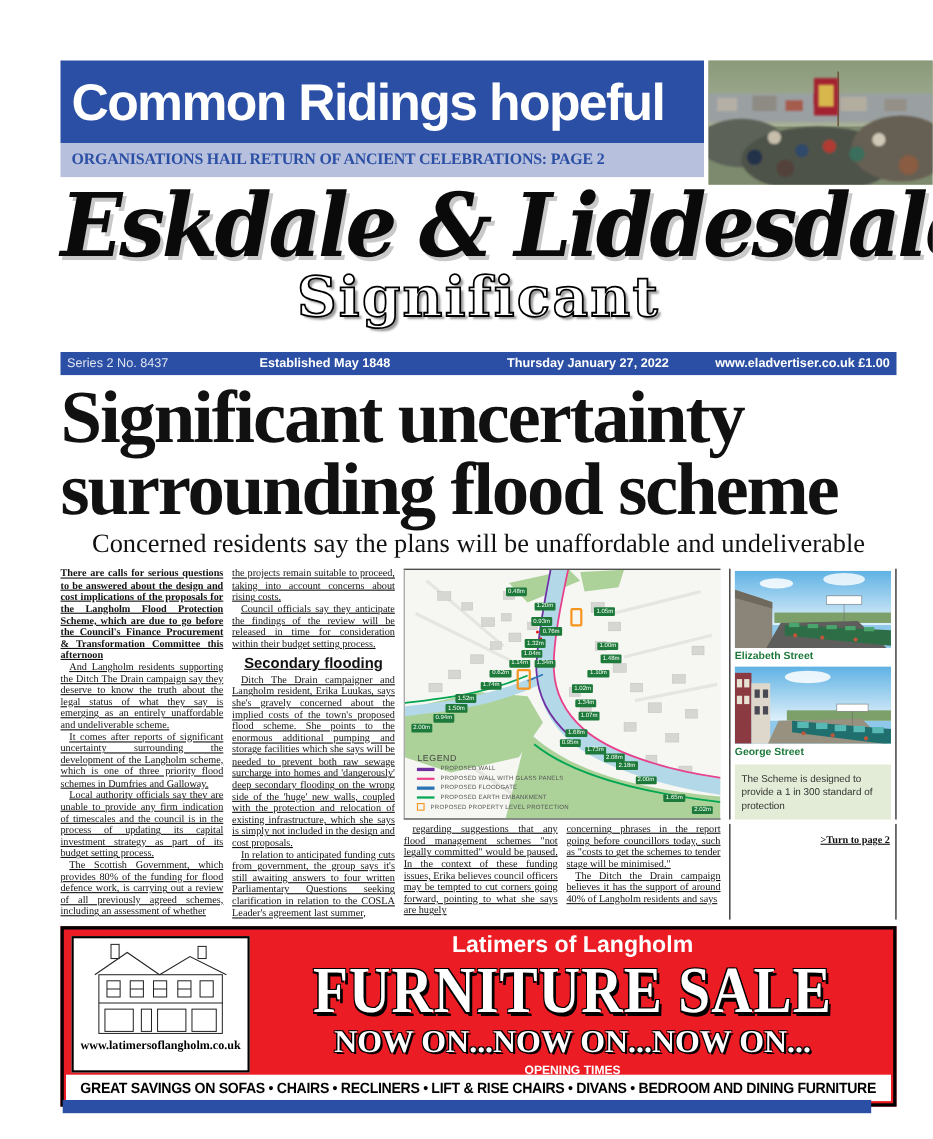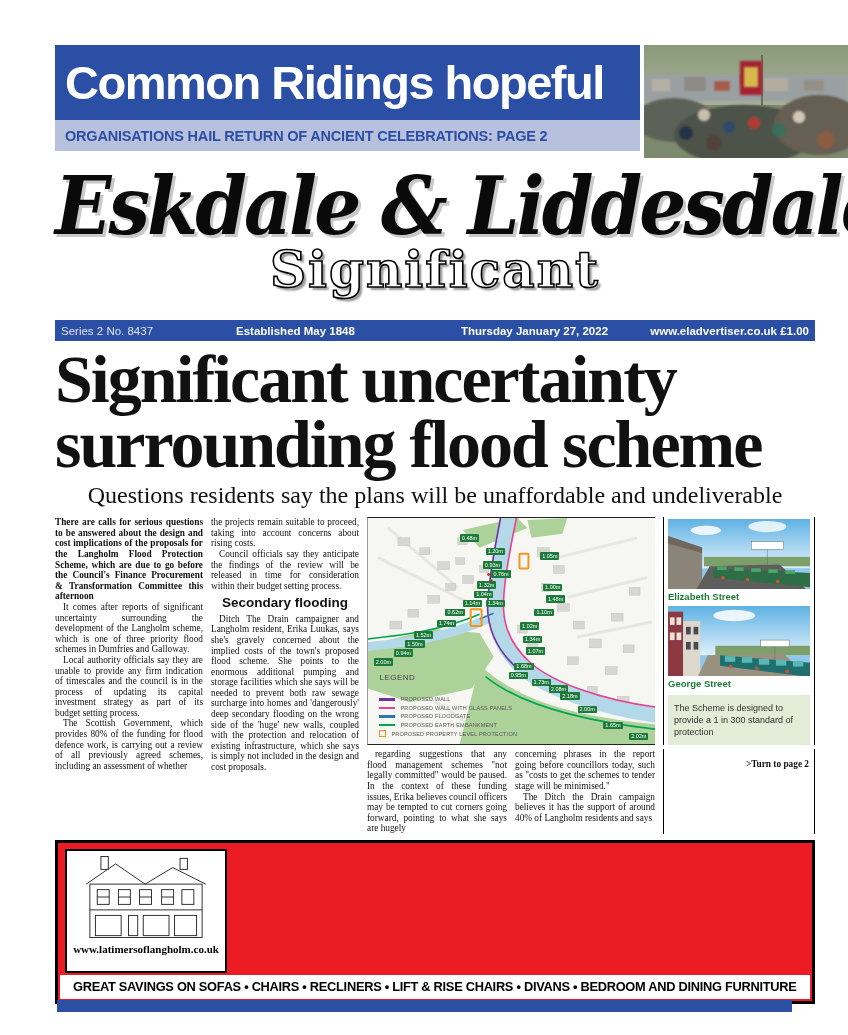--- a/index.html
+++ b/index.html
@@ -8,28 +8,28 @@
   }
   *{margin:0;padding:0;box-sizing:border-box;}
   html,body{background:#ffffff;}
   body{
     width:848px;height:1035px;position:relative;overflow:hidden;
     font-family:"Liberation Serif","DejaVu Serif",serif;color:#1a1a1a;
   }
   .content{position:absolute;left:55px;top:0;width:760px;}
 
   
-  .banner-wrap{position:absolute;left:55px;top:45px;width:631px;height:113px;}
+  .banner-wrap{position:absolute;left:55px;top:55px;width:631px;height:113px;}
   .banner{position:absolute;left:0;top:0;width:585px;height:75px;background:var(--blue);
     display:flex;align-items:center;padding-left:10px;}
   .banner h1{font-family:"Liberation Sans","DejaVu Sans",sans-serif;font-weight:bold;
     color:#fff;font-size:47px;letter-spacing:-1.5px;white-space:nowrap;}
   .strapline{position:absolute;left:0;top:75px;width:585px;height:31px;background:var(--strip);
     display:flex;align-items:center;padding-left:10px;}
-  .strapline span{font-family:Liberation Sans, sans-serif;font-weight:bold;
+  .strapline span{font-family:Liberation Serif, serif;font-weight:bold;
     color:var(--blue);font-size:14.5px;letter-spacing:-0.2px;}
   .crowd-photo{position:absolute;left:589px;top:0;width:204px;height:113px;overflow:hidden;background:#7d8a6d;}
 
   
   .masthead{position:relative;margin-top:168px;text-align:center;height:150px;}
   .masthead .title{font-family:"DejaVu Serif",serif;font-weight:bold;font-style:italic;
     font-size:74px;line-height:1.05;letter-spacing:-3px;color:#0a0a0a;white-space:nowrap;
     text-shadow:3px 3px 0 #c9c9c9;transform:scaleY(1.08);display:block;}
   .masthead .subtitle{font-family:"DejaVu Serif",serif;font-weight:bold;font-size:50px;
     letter-spacing:2px;color:#fff;-webkit-text-stroke:1.6px #000;
@@ -47,40 +47,40 @@
   
   .headline{font-family:"Liberation Serif","DejaVu Serif",serif;font-weight:bold;
     font-size:68px;line-height:0.95;letter-spacing:-2px;color:#111;margin-top:6px;}
   .subheadline{font-family:"Liberation Serif",serif;font-size:24px;text-align:center;
     margin-top:6px;color:#111;}
 
   
   .body-grid{display:grid;grid-template-columns:148px 148px 140px 140px 152px;
     grid-template-rows:228px auto;column-gap:8px;row-gap:4px;margin-top:8px;}
   .bodycol{font-size:9.3px;line-height:1.14;text-align:justify;color:#111;}
-  .bodycol p{margin:0;}
+  .bodycol p{margin:0;text-decoration:underline;}
   .bodycol p.indent{text-indent:8px;}
   .bodycol p.lead{font-weight:bold;}
   .col-span2{grid-row:1 / span 2;}
   .crosshead{font-family:"Liberation Sans",sans-serif;font-weight:bold;font-size:13.5px;
     text-align:center;margin:4px 0 3px 0 !important;}
   .turnto{font-weight:bold;text-align:right;margin-top:10px !important;}
   .rule-right{border-right:1.5px solid #000;padding-right:5px;}
   .rule-left{border-left:1.5px solid #000;padding-left:5px;}
 
   
   .map-panel{grid-column:3 / span 2;grid-row:1;position:relative;
     border-top:1.5px solid #222;border-bottom:1.5px solid #222;border-left:1px solid #999;
     background:#f6f6f3;overflow:hidden;}
   .map-panel svg{position:absolute;inset:0;width:100%;height:100%;}
   .map-label{position:absolute;background:#1d7a3a;color:#fff;
     font-family:"Liberation Sans",sans-serif;font-size:5.5px;line-height:1.2;
     padding:0.5px 2px;border-radius:1px;white-space:nowrap;}
   .legend{position:absolute;left:4%;bottom:3%;font-family:"Liberation Sans",sans-serif;}
-  .legend-title{font-size:8px;color:#444;letter-spacing:0.5px;margin-bottom:14px;}
+  .legend-title{font-size:8px;color:#444;letter-spacing:0.5px;margin-bottom:2px;}
   .legend-row{display:flex;align-items:center;margin-top:2.5px;}
   .legend-swatch{width:16px;height:2.5px;margin-right:5px;flex:0 0 auto;}
   .legend-swatch.box{width:7px;height:7px;background:transparent !important;border:1.6px solid #f7941d;}
   .legend-label{font-size:5.5px;color:#555;letter-spacing:0.2px;}
 
   
   .photos-panel{grid-column:5;grid-row:1;border-left:1.5px solid #000;border-right:1.5px solid #000;
     padding:2px 4px 0 4px;display:flex;flex-direction:column;}
   .street-photo{width:100%;height:77px;overflow:hidden;background:#8fc8ea;}
   .photo-caption{font-family:"Liberation Sans",sans-serif;font-weight:bold;font-size:9.5px;
@@ -174,36 +174,38 @@
   </div>
 
   <div class="dateline">
     <span class="series">Series 2 No. 8437</span>
     <span class="estab">Established May 1848</span>
     <span class="date">Thursday January 27, 2022</span>
     <span class="web">www.eladvertiser.co.uk £1.00</span>
   </div>
 
   <div class="headline">Significant uncertainty surrounding flood scheme</div>
-  <div class="subheadline">Questions residents say the plans will be unaffordable and undeliverable</div>
+  <div class="subheadline">Concerned residents say the plans will be unaffordable and undeliverable</div>
 
   <div class="body-grid">
 
     <div class="bodycol col-span2">
       <p class="lead">There are calls for serious questions to be answered about the design and cost implications of the proposals for the Langholm Flood Protection Scheme, which are due to go before the Council's Finance Procurement &amp; Transformation Committee this afternoon</p>
+      <p class="indent">And Langholm residents supporting the Ditch The Drain campaign say they deserve to know the truth about the legal status of what they say is emerging as an entirely unaffordable and undeliverable scheme.</p>
       <p class="indent">It comes after reports of significant uncertainty surrounding the development of the Langholm scheme, which is one of three priority flood schemes in Dumfries and Galloway.</p>
       <p class="indent">Local authority officials say they are unable to provide any firm indication of timescales and the council is in the process of updating its capital investment strategy as part of its budget setting process.</p>
       <p class="indent">The Scottish Government, which provides 80% of the funding for flood defence work, is carrying out a review of all previously agreed schemes, including an assessment of whether</p>
     </div>
 
     <div class="bodycol col-span2">
       <p>the projects remain suitable to proceed, taking into account concerns about rising costs.</p>
       <p class="indent">Council officials say they anticipate the findings of the review will be released in time for consideration within their budget setting process.</p>
       <p class="crosshead">Secondary flooding</p>
       <p class="indent">Ditch The Drain campaigner and Langholm resident, Erika Luukas, says she's gravely concerned about the implied costs of the town's proposed flood scheme. She points to the enormous additional pumping and storage facilities which she says will be needed to prevent both raw sewage surcharge into homes and 'dangerously' deep secondary flooding on the wrong side of the 'huge' new walls, coupled with the protection and relocation of existing infrastructure, which she says is simply not included in the design and cost proposals.</p>
+      <p class="indent">In relation to anticipated funding cuts from government, the group says it's still awaiting answers to four written Parliamentary Questions seeking clarification in relation to the COSLA Leader's agreement last summer,</p>
     </div>
 
     <div class="map-panel">
       <svg viewBox="0 0 288 228" preserveAspectRatio="none">
         <rect width="288" height="228" fill="#f6f6f3"></rect>
 
         <g stroke="#e6e6e1" stroke-width="3" fill="none">
           <path d="M10,40 L110,90"></path>
             <path d="M20,10 L90,70"></path>
             <path d="M190,40 L270,20"></path>
@@ -429,19 +431,26 @@
           <rect x="72" y="70" width="28" height="22"></rect>
             <rect x="106" y="70" width="24" height="22"></rect>
           <line x1="22" y1="50" x2="35" y2="50"></line>
             <line x1="45" y1="50" x2="58" y2="50"></line>
           <line x1="68" y1="50" x2="81" y2="50"></line>
             <line x1="92" y1="50" x2="105" y2="50"></line>
         </g>
       </svg>
       <div class="ad-url">www.latimersoflangholm.co.uk</div>
     </div>
+    <div class="ad-main">
+      <div class="ad-advertiser">Latimers of Langholm</div>
+      <div class="ad-headline">FURNITURE SALE</div>
+      <div class="ad-subheadline">NOW ON...NOW ON...NOW ON...</div>
+      <div class="ad-open-label">OPENING TIMES</div>
+      <div class="ad-open-times">Monday - Friday 8.30am - 5.30pm | Saturday 8.30am - 4.30pm</div>
+    </div>
     <div class="ad-footer">
       <span>GREAT SAVINGS ON SOFAS • CHAIRS • RECLINERS • LIFT &amp; RISE CHAIRS • DIVANS • BEDROOM AND DINING FURNITURE</span>
     </div>
   </div>
 </div>
 
 <div class="bottom-bar"></div>
 
 </body></html>

